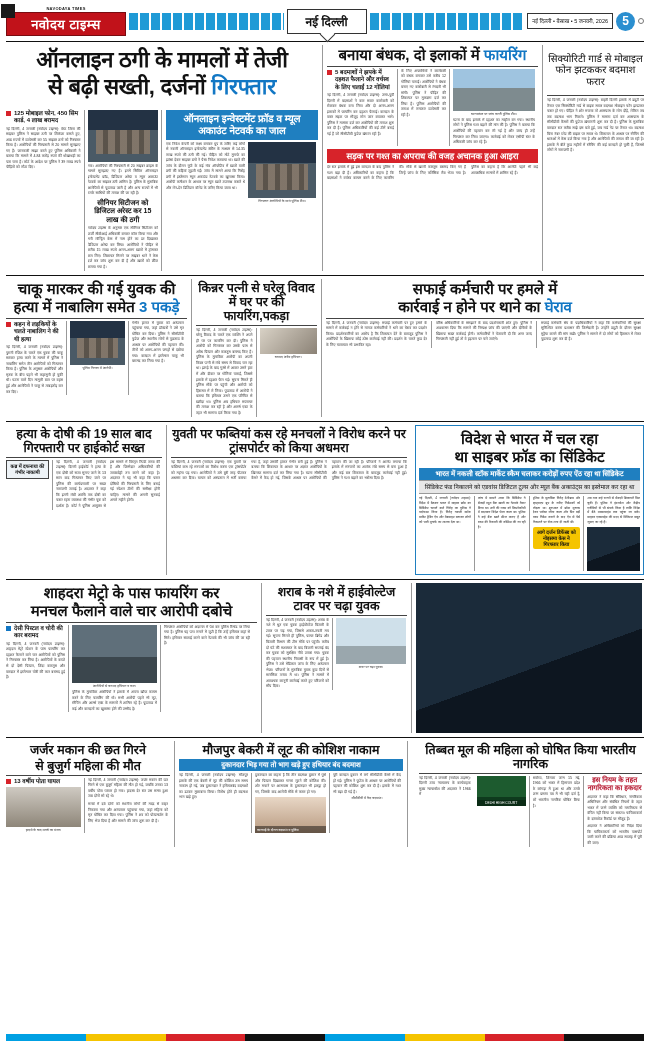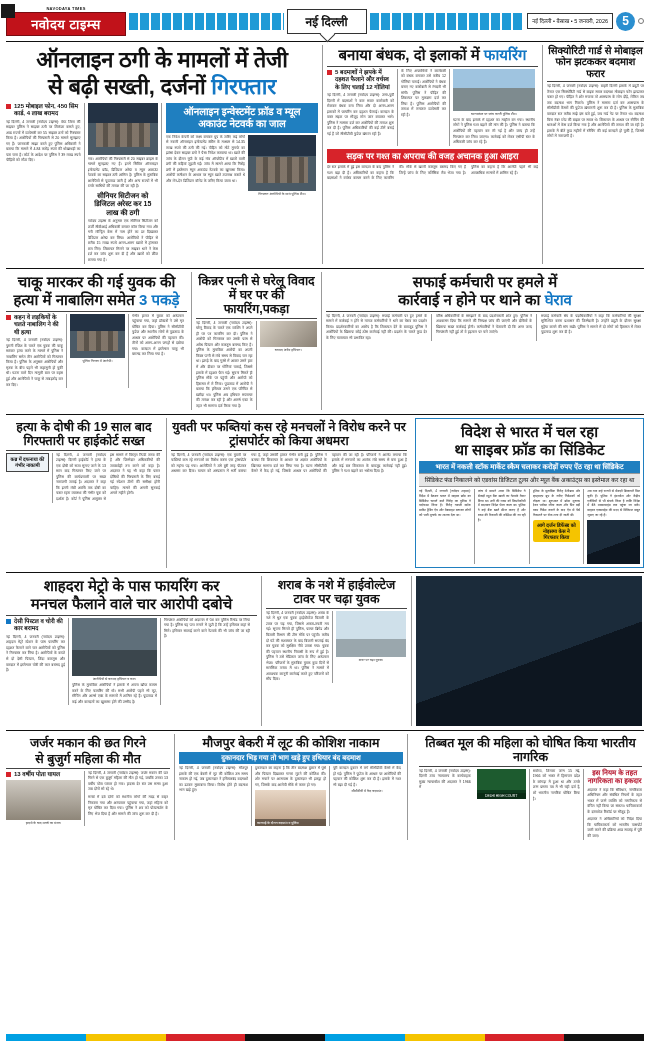--- a/index.html
+++ b/index.html
@@ -34,21 +34,21 @@
   .rule-h{border-top:1.6px solid #111;margin:3px 0;}
   .rule-thin{border-top:.8px solid #444;margin:2px 0;}
   .row{display:flex;}
   .col{box-sizing:border-box;}
   .vline{border-left:.8px solid #999;}
 
   
   h1.hl{font-size:22px;line-height:1.08;font-weight:bold;margin:3px 0;letter-spacing:-.3px;}
   h2.hl{font-size:15px;line-height:1.1;font-weight:bold;margin:2px 0;}
   h3.hl{font-size:12.5px;line-height:1.12;font-weight:bold;margin:2px 0;}
-  h4.hl{font-size:10px;line-height:1.14;font-weight:bold;margin:0 0;}
+  h4.hl{font-size:10px;line-height:1.14;font-weight:normal;margin:8px 0;}
   .ctr{text-align:center;}
   .blue{color:#1277c4;}
   .redband{background:#d7232a;color:#fff;font-weight:bold;font-size:8.5px;
      padding:2px 4px;text-align:center;line-height:1.25;}
   .blueband{background:#1f7fc0;color:#fff;font-weight:bold;font-size:10px;
      padding:3px 4px;text-align:center;line-height:1.2;}
   .blueband.sm{font-size:7px;padding:2px 3px;}
   .grayband{background:#e7e7e7;border-top:1px solid #999;border-bottom:1px solid #999;
      font-size:6px;padding:2px 3px;text-align:center;}
 
@@ -109,21 +109,21 @@
   <div class="rule-h"></div>
 
   <div class="row">
 
     <div class="col" style="width:316px;padding-right:4px;">
       <h1 class="hl ctr">ऑनलाइन ठगी के मामलों में तेजी</h1>
       <h1 class="hl ctr">
         <span>से बढ़ी सख्ती, दर्जनों </span><span class="blue">गिरफ्तार</span>
       </h1>
 
-      <div class="row" style="margin-top:4px;">
+      <div class="row" style="margin-top:11px;">
         <div class="col" style="width:78px;padding-right:3px;">
           <div class="bullet">125 मोबाइल फोन, 450 सिम कार्ड, 4 लाख बरामद</div>
           <div class="bodytext" style="margin-top:2px;">नई दिल्ली, 4 जनवरी (नवोदय टाइम्स): वेस्ट जिला की साइबर पुलिस ने साइबर ठगी पर शिकंजा कसते हुए, आठ राज्यों में छापेमारी कर 55 साइबर ठगों को गिरफ्तार किया है। आरोपियों की गिरफ्तारी से 20 मामले सुलझाए गए हैं। जानकारी साझा करते हुए पुलिस अधिकारी ने बताया कि मामले में 4.84 करोड़ रुपये की धोखाधड़ी का पता चला है। कोर्ट के आदेश पर पुलिस ने 39 लाख रुपये पीड़ितों को लौटा दिए।</div>
         </div>
         <div class="col vline" style="width:78px;padding:0 3px;">
           <div class="photo ph-police" style="height:52px;"></div>
           <div class="bodytext" style="margin-top:2px;">गया। आरोपियों की गिरफ्तारी से 20 साइबर क्राइम के मामले सुलझाए गए हैं। इनमें सिविल ऑनलाइन इन्वेस्टमेंट फ्रॉड, डिजिटल अरेस्ट व म्यूल अकाउंट नेटवर्क का साइबर ठगी शामिल है। पुलिस के मुताबिक आरोपियों से पूछताछ जारी है और अन्य राज्यों में भी उनके साथियों की तलाश की जा रही है।</div>
           <div class="smalltitle" style="margin-top:2px;">सीनियर सिटीजन को डिजिटल अरेस्ट कर 15 लाख की ठगी</div>
           <div class="bodytext" style="margin-top:2px;">नवोदय टाइम्स के अनुसार एक सीनियर सिटीजन को फर्जी सीबीआई अधिकारी बनकर कॉल किया गया और मनी लॉन्ड्रिंग केस में नाम होने का डर दिखाकर डिजिटल अरेस्ट कर लिया। आरोपियों ने पीड़ित से करीब 15 लाख रुपये अलग-अलग खातों में ट्रांसफर करा लिए। शिकायत मिलने पर साइबर थाने ने केस दर्ज कर जांच शुरू कर दी है और खातों को फ्रीज कराया गया है।</div>
         </div>

